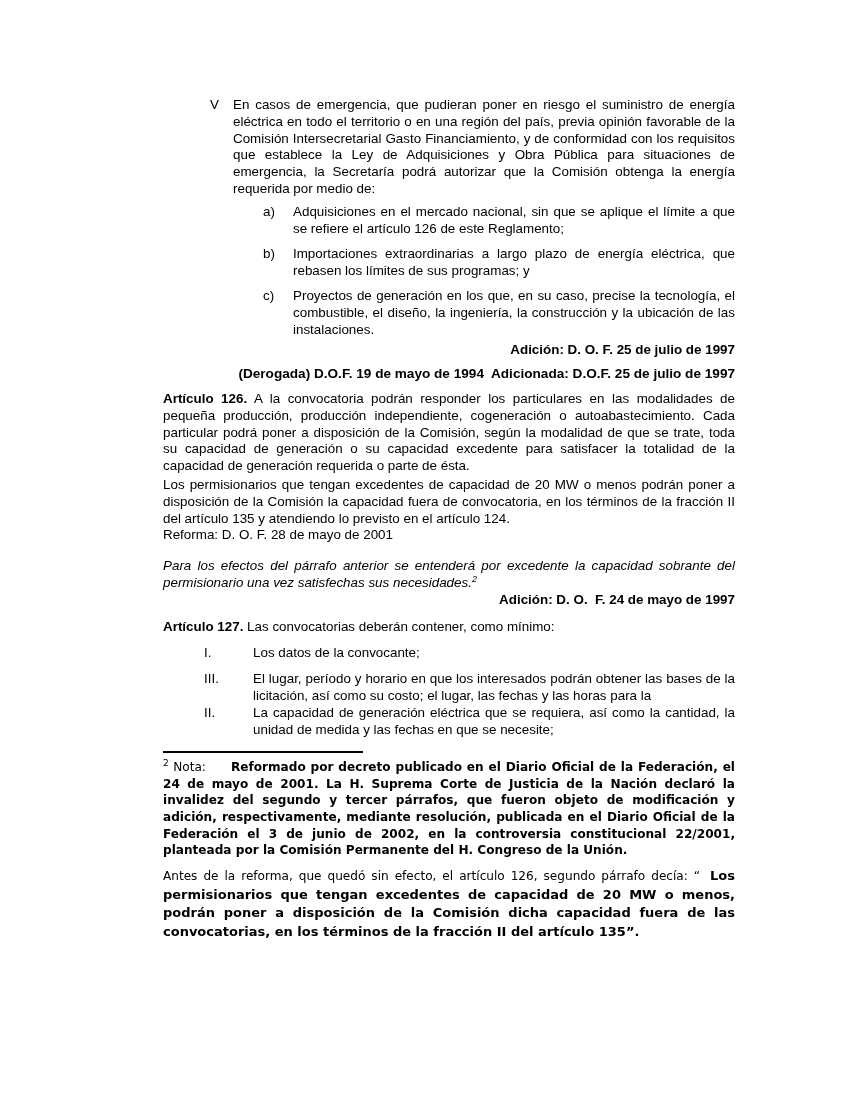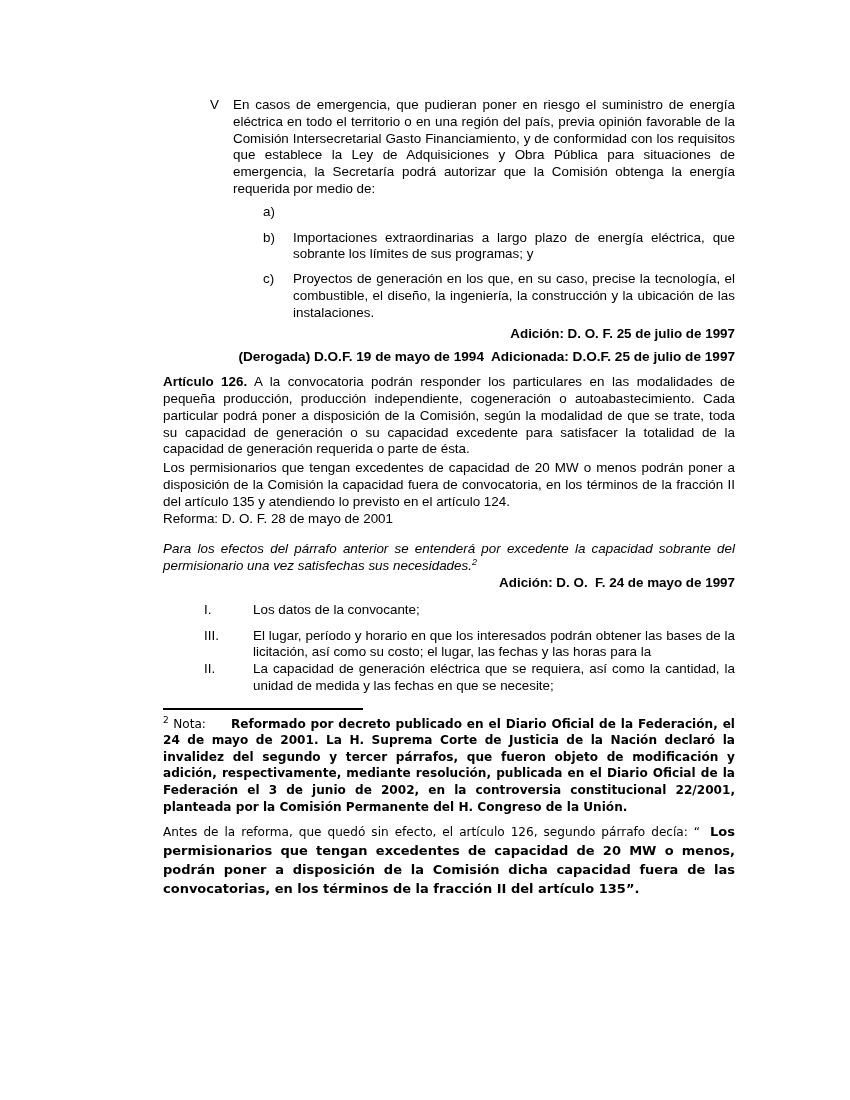--- a/index.html
+++ b/index.html
@@ -84,25 +84,26 @@
 <div class="page">
   <div class="content">
 
     <div class="row fraction-v">
       <span class="lbl">V</span>
       <div class="txt">En casos de emergencia, que pudieran poner en riesgo el suministro de energía eléctrica en todo el territorio o en una región del país, previa opinión favorable de la Comisión Intersecretarial Gasto Financiamiento, y de conformidad con los requisitos que establece la Ley de Adquisiciones y Obra Pública para situaciones de emergencia, la Secretaría podrá autorizar que la Comisión obtenga la energía requerida por medio de:</div>
     </div>
 
     <div class="row sub-item sub-item-a">
       <span class="lbl">a)</span>
+      <div class="txt">Adquisiciones en el mercado nacional, sin que se aplique el límite a que se refiere el artículo 126 de este Reglamento;</div>
     </div>
 
     <div class="row sub-item sub-item-b">
       <span class="lbl">b)</span>
-      <div class="txt">Importaciones extraordinarias a largo plazo de energía eléctrica, que sobrante los límites de sus programas; y</div>
+      <div class="txt">Importaciones extraordinarias a largo plazo de energía eléctrica, que rebasen los límites de sus programas; y</div>
     </div>
 
     <div class="row sub-item sub-item-c">
       <span class="lbl">c)</span>
       <div class="txt">Proyectos de generación en los que, en su caso, precise la tecnología, el combustible, el diseño, la ingeniería, la construcción y la ubicación de las instalaciones.</div>
     </div>
 
     <div class="cont-block">
       <p class="bold-line">Adición: D. O. F. 25 de julio de 1997</p>
     </div>
@@ -110,20 +111,21 @@
     <p class="bold-line derogada">(Derogada) D.O.F. 19 de mayo de 1994  Adicionada: D.O.F. 25 de julio de 1997</p>
 
     <p class="para-126"><b>Artículo 126.</b> <span>A la convocatoria podrán responder los particulares en las modalidades de pequeña producción, producción independiente, cogeneración o  autoabastecimiento. Cada particular podrá poner a disposición de la Comisión, según la modalidad de que se trate, toda su capacidad de generación o su capacidad excedente para satisfacer la totalidad de la capacidad de generación requerida o parte de ésta.</span></p>
 
     <p class="para-permisionarios">Los permisionarios que tengan excedentes de capacidad de 20 MW o menos podrán poner a disposición de la Comisión la capacidad fuera de convocatoria, en los términos de la fracción II del artículo 135 y atendiendo lo previsto en el artículo 124.</p>
     <p class="reforma-line">Reforma: D. O. F. 28 de mayo de 2001</p>
 
     <p class="para-efectos"><span>Para los efectos del párrafo anterior se entenderá por excedente la capacidad sobrante del permisionario una vez satisfechas sus necesidades.</span><sup class="fn-ref">2</sup></p>
     <p class="bold-line">Adición: D. O.  F. 24 de mayo de 1997</p>
 
+    <p class="para-127"><b>Artículo 127.</b> <span>Las convocatorias deberán contener, como mínimo:</span></p>
 
     <div class="row roman-item roman-item-1">
       <span class="lbl">I.</span>
       <div class="txt">Los datos de la convocante;</div>
     </div>
 
     <div class="row roman-item roman-item-3">
       <span class="lbl">III.</span>
       <div class="txt">El lugar, período y horario en que los interesados podrán obtener las bases de la licitación, así como su costo; el lugar, las fechas y las horas para la</div>
     </div>

